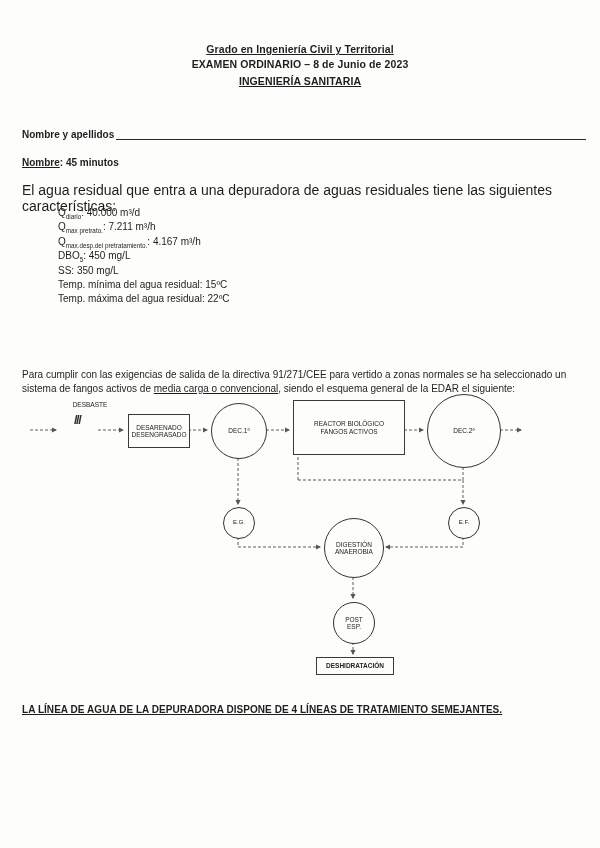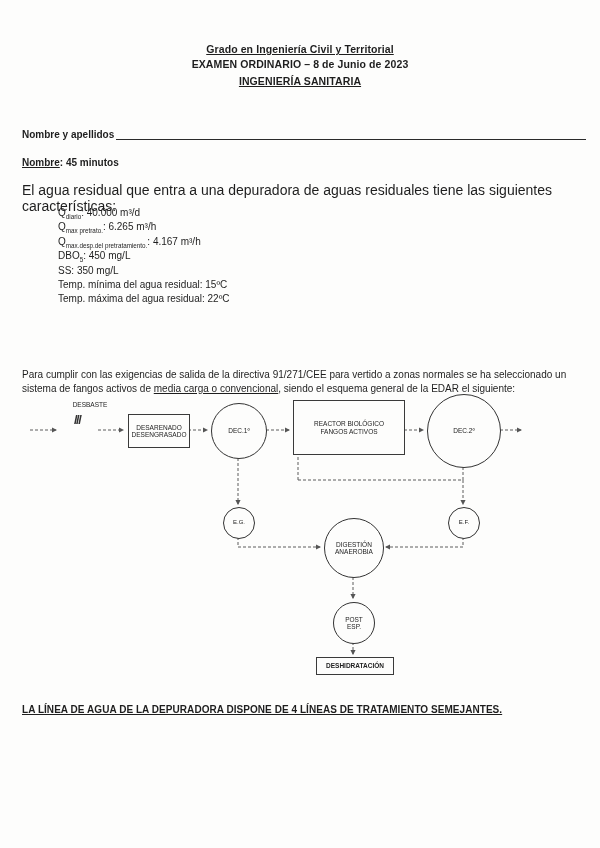--- a/index.html
+++ b/index.html
@@ -52,21 +52,21 @@
   </div>
 
   <div class="tiempo">
     <span class="u">Nombre</span><span>: 45 minutos</span>
   </div>
 
   <div class="intro">El agua residual que entra a una depuradora de aguas residuales tiene las siguientes características:</div>
 
   <div class="chars">
     <div><span>Q</span><sub>diario</sub><span>: 40.000 m³/d</span></div>
-    <div><span>Q</span><sub>max pretrato.</sub><span>: 6.265 m³/h</span></div>
+    <div><span>Q</span><sub>max pretrato.</sub><span>: 7.211 m³/h</span></div>
     <div><span>Q</span><sub>max.desp.del pretratamiento.</sub><span>: 4.167 m³/h</span></div>
     <div><span>DBO</span><sub>5</sub><span>: 450 mg/L</span></div>
     <div><span>SS</span><sub></sub><span>: 350 mg/L</span></div>
     <div><span>Temp. mínima del agua residual: 15ºC</span></div>
     <div><span>Temp. máxima del agua residual: 22ºC</span></div>
   </div>
 
   <div class="req">
     <span>Para cumplir con las exigencias de salida de la directiva 91/271/CEE para vertido a zonas normales se ha seleccionado un sistema de fangos activos de </span><span class="u">media carga o convencional</span><span>, siendo el esquema general de la EDAR el siguiente:</span>
   </div>

